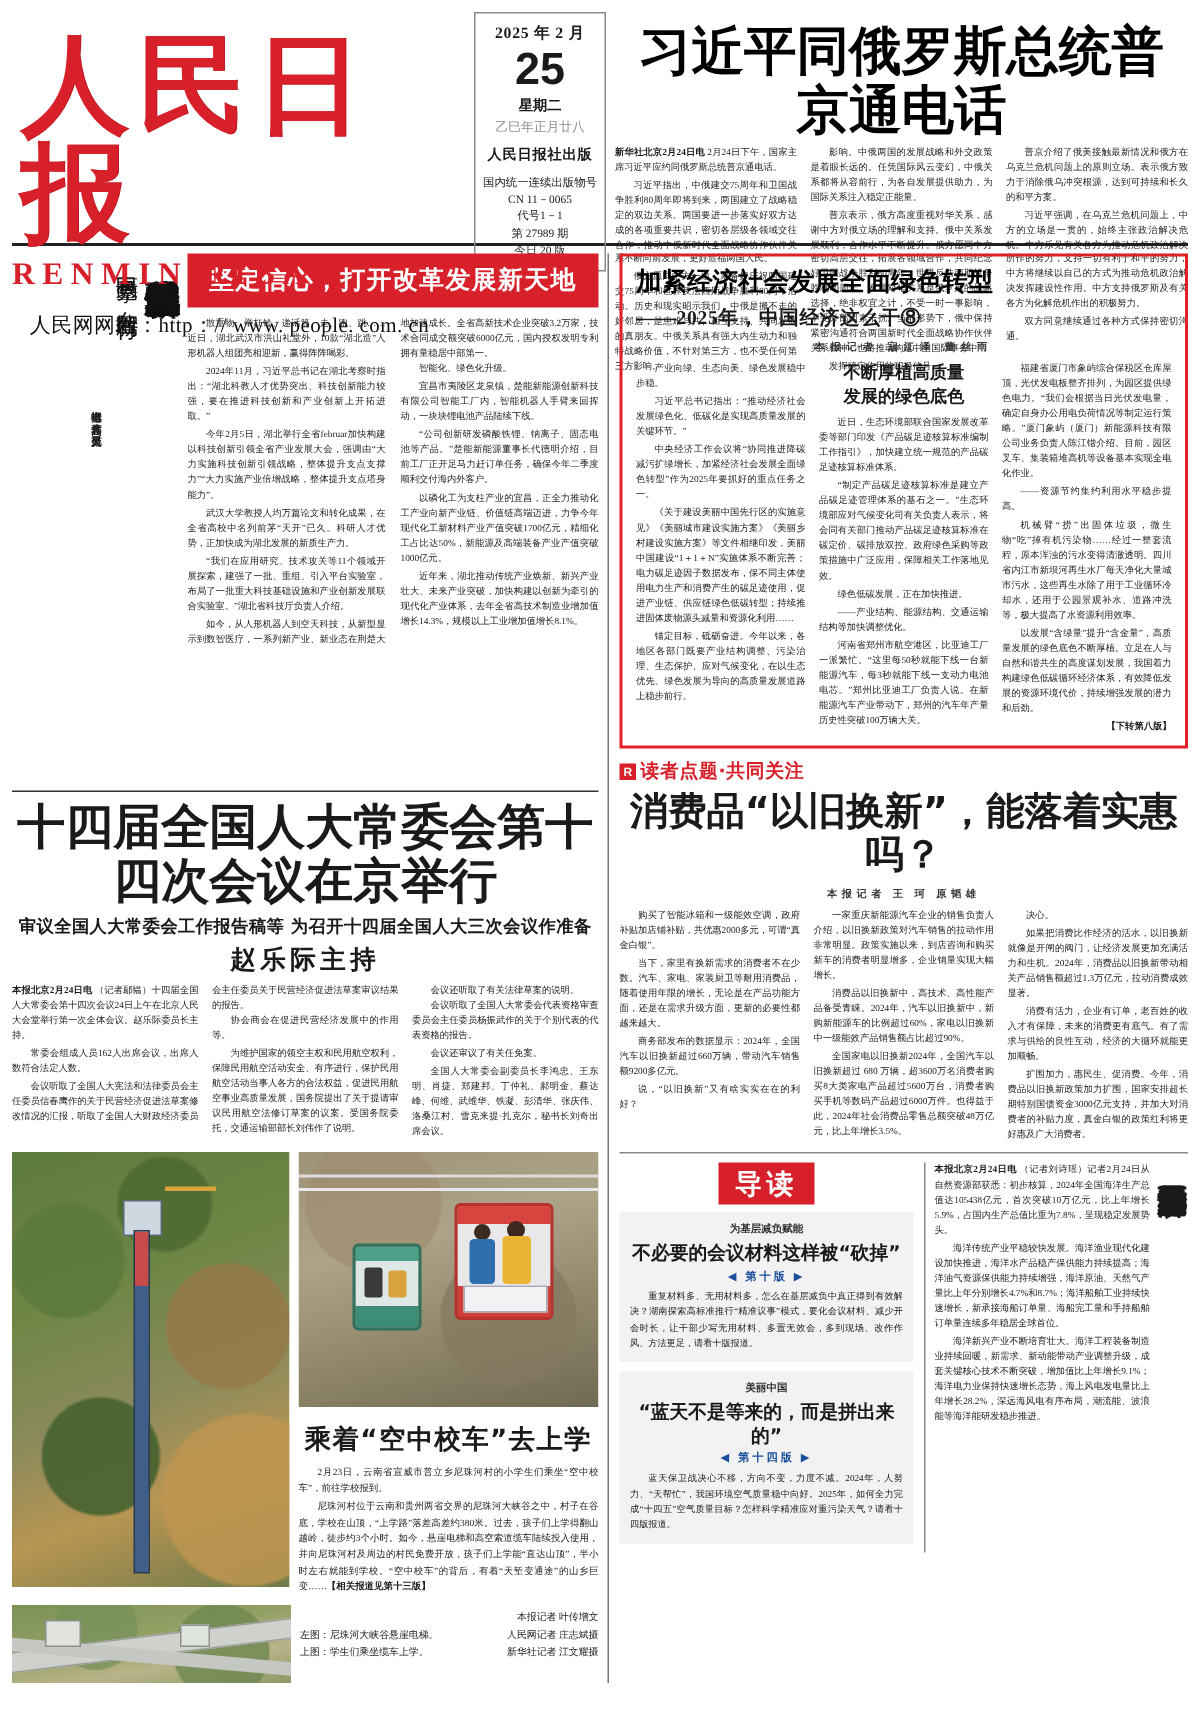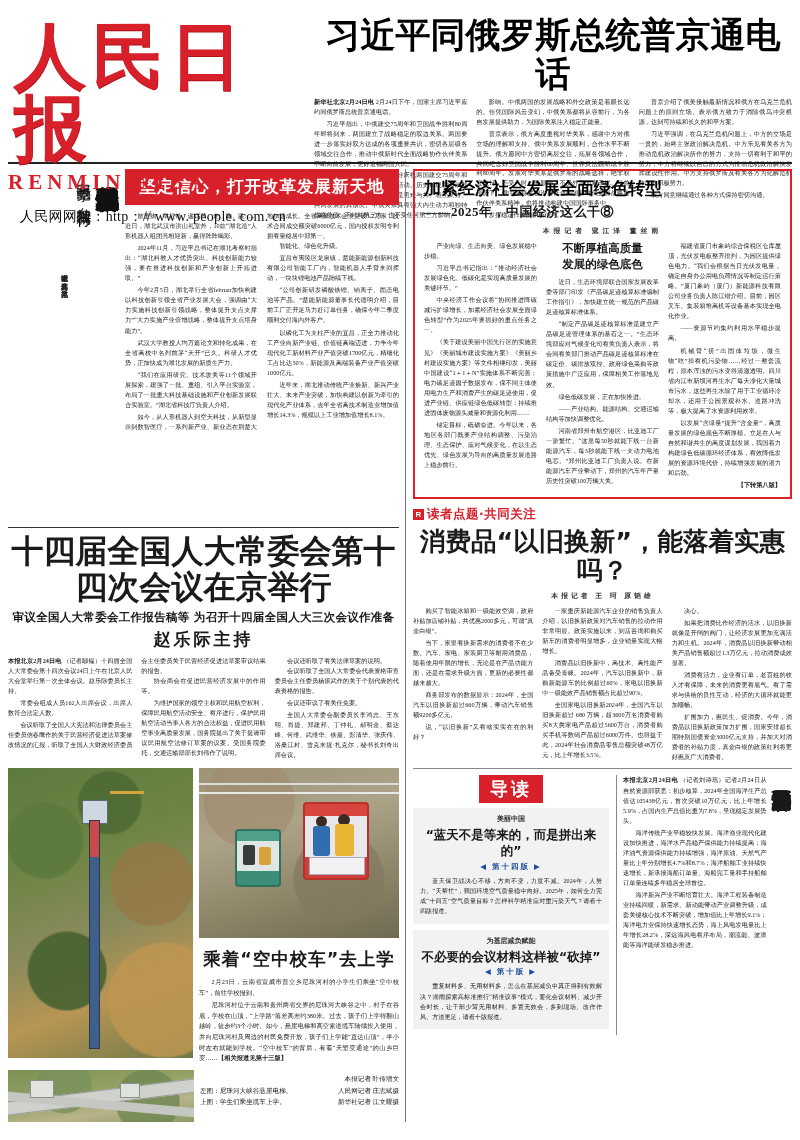--- a/index.html
+++ b/index.html
@@ -232,20 +232,32 @@
 <body>
 
 <div class="page">
 
   <div class="masthead">
     <div class="mast-left">
       <div class="mast-logo">人民日报</div>
       <div class="mast-pinyin">RENMIN RIBAO</div>
       <div class="mast-url">人民网网址：http：// www. people. com. cn</div>
     </div>
+    <div class="mast-datebox">
+      <div class="db-ym">2025 年 2 月</div>
+      <div class="db-day">25</div>
+      <div class="db-wk">星期二</div>
+      <div class="db-lunar">乙巳年正月廿八</div>
+      <div class="db-pub">人民日报社出版</div>
+      <div class="db-small">国内统一连续出版物号</div>
+      <div class="db-small">CN 11－0065</div>
+      <div class="db-small">代号1－1</div>
+      <div class="db-small">第 27989 期</div>
+      <div class="db-small">今日 20 版</div>
+    </div>
     <div class="mast-head-right">
       <div class="lead-title">习近平同俄罗斯总统普京通电话</div>
       <div class="lead-body tiny-top">
         <div>
             <p class="lede"><b>新华社北京2月24日电</b>  2月24日下午，国家主席习近平应约同俄罗斯总统普京通电话。</p>
             <p class="">习近平指出，中俄建交75周年和卫国战争胜利80周年即将到来，两国建立了战略稳定的双边关系。两国要进一步落实好双方达成的各项重要共识，密切各层级各领域交往合作，推动中俄新时代全面战略协作伙伴关系不断向前发展，更好造福两国人民。</p>
             <p class="">俄方愿同中方一道，筹备好庆祝两国建交75周年和世界反法西斯战争胜利80周年活动。历史和现实昭示我们，中俄是搬不走的好邻居，是患难与共、相互支持、共同发展的真朋友。中俄关系具有强大内生动力和独特战略价值，不针对第三方，也不受任何第三方影响。</p>
           </div>
         <div>
             <p class="">影响。中俄两国的发展战略和外交政策是着眼长远的。任凭国际风云变幻，中俄关系都将从容前行，为各自发展提供助力，为国际关系注入稳定正能量。</p>
@@ -441,30 +453,30 @@
       </div>
 
       <div class="hsep"></div>
 
       <div class="bot-row">
         <div class="daodu">
           <div class="dd-head">
             <span class="dd-badge">导读</span>
           </div>
           <div class="dd-item">
+            <div class="dd-kick">为基层减负赋能</div>
+            <div class="dd-title">不必要的会议材料这样被“砍掉”</div>
+            <div class="dd-page">◀ <span>第十版</span> ▶</div>
+            <div class="dd-body">重复材料多、无用材料多，怎么在基层减负中真正得到有效解决？湖南探索高标准推行“精准议事”模式，要化会议材料、减少开会时长，让干部少写无用材料、多置无效会，多到现场、改作作风、方法更足，请看十版报道。</div>
+          </div>
+          <div class="dd-item">
             <div class="dd-kick">美丽中国</div>
             <div class="dd-title">“蓝天不是等来的，而是拼出来的”</div>
             <div class="dd-page">◀ <span>第十四版</span> ▶</div>
             <div class="dd-body">蓝天保卫战决心不移，方向不变，力度不减。2024年，人努力、“天帮忙”，我国环境空气质量稳中向好。2025年，如何全力完成“十四五”空气质量目标？怎样科学精准应对重污染天气？请看十四版报道。</div>
-          </div>
-          <div class="dd-item">
-            <div class="dd-kick">为基层减负赋能</div>
-            <div class="dd-title">不必要的会议材料这样被“砍掉”</div>
-            <div class="dd-page">◀ <span>第十版</span> ▶</div>
-            <div class="dd-body">重复材料多、无用材料多，怎么在基层减负中真正得到有效解决？湖南探索高标准推行“精准议事”模式，要化会议材料、减少开会时长，让干部少写无用材料、多置无效会，多到现场、改作作风、方法更足，请看十版报道。</div>
           </div>
         </div>
         <div class="ocean vsep" style="padding-left:6px;">
           <div class="ocean-text">
             <div>
                 <p class="lede"><b>本报北京2月24日电</b>  （记者刘诗瑶）记者2月24日从自然资源部获悉：初步核算，2024年全国海洋生产总值达105438亿元，首次突破10万亿元，比上年增长5.9%，占国内生产总值比重为7.8%，呈现稳定发展势头。</p>
                 <p class="">海洋传统产业平稳较快发展。海洋渔业现代化建设加快推进，海洋水产品稳产保供能力持续提高；海洋油气资源保供能力持续增强，海洋原油、天然气产量比上年分别增长4.7%和8.7%；海洋船舶工业持续快速增长，新承接海船订单量、海船完工量和手持船舶订单量连续多年稳居全球首位。</p>
                 <p class="">海洋新兴产业不断培育壮大。海洋工程装备制造业持续回暖，新需求、新动能带动产业调整升级，成套关键核心技术不断突破，增加值比上年增长9.1%；海洋电力业保持快速增长态势，海上风电发电量比上年增长28.2%，深远海风电有序布局，潮流能、波浪能等海洋能研发稳步推进。</p>
               </div>
           </div>

